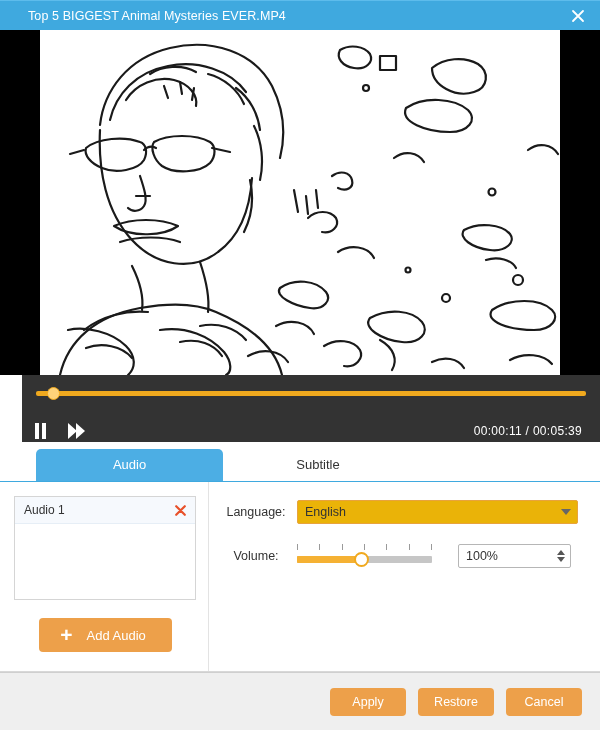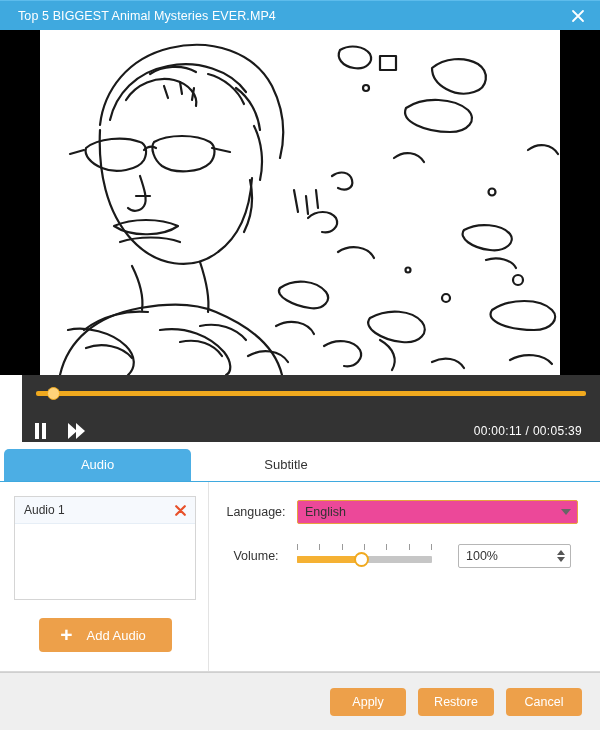--- a/index.html
+++ b/index.html
@@ -25,21 +25,21 @@
   }
 
   
   .titlebar {
     height: 30px;
     min-height: 30px;
     background: #3FA9DF;
     display: flex;
     align-items: center;
     justify-content: space-between;
-    padding: 0 0 0 18px;
+    padding: 0 0 0 28px;
     box-sizing: border-box;
     border-top: 1px solid #5dbcec;
   }
   .titlebar-text {
     color: #ffffff;
     font-size: 12.5px;
     letter-spacing: 0.1px;
     white-space: nowrap;
     overflow: hidden;
     text-overflow: ellipsis;
@@ -132,21 +132,21 @@
     padding-right: 6px;
   }
 
   
   .tabs-strip {
     height: 40px;
     min-height: 40px;
     background: #ffffff;
     display: flex;
     align-items: flex-end;
-    padding-left: 4px;
+    padding-left: 36px;
     border-bottom: 1px solid #3FA9DF;
     box-sizing: border-box;
   }
   .tab {
     height: 32px;
     line-height: 32px;
     text-align: center;
     font-size: 13px;
     cursor: pointer;
     box-sizing: border-box;
@@ -252,21 +252,21 @@
     color: #333333;
     text-align: center;
     padding-right: 10px;
     box-sizing: border-box;
   }
   .select-box {
     flex: 1;
     height: 24px;
     border: 1px solid #E8A33D;
     border-radius: 2px;
-    background: #ec4899;
+    background: #eab308;
     display: flex;
     align-items: center;
     padding: 0 6px 0 7px;
     box-sizing: border-box;
     cursor: pointer;
   }
   .select-value {
     flex: 1;
     font-size: 12.5px;
     color: #333333;

